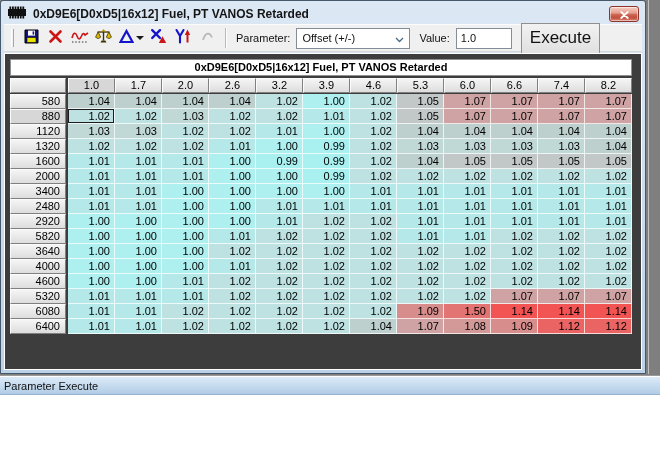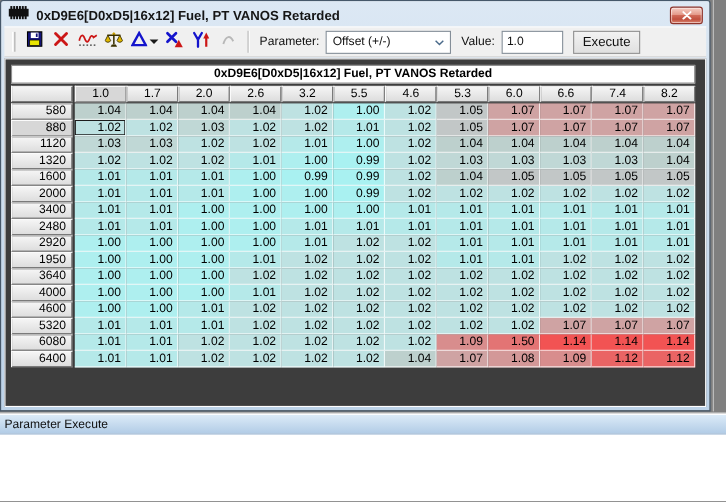--- a/index.html
+++ b/index.html
@@ -31,21 +31,21 @@
   .tool-btn { width:23px; height:22px; display:flex; align-items:center; justify-content:center; }
   .tb-sep { width:2px; height:20px; border-left:1px solid #b8b8b8; border-right:1px solid #fff; margin:0 6px; }
   .dd-arrow { width:0; height:0; border-left:4px solid transparent; border-right:4px solid transparent;
     border-top:4px solid #1a1a1a; margin-left:2px; }
   .tb-label { font-size:11px; color:#111; margin:0 5px 0 2px; white-space:nowrap; }
   .combobox { width:114px; height:21px; background:#fff; border:1px solid #7a8painvalid; }
   .combobox { border:1px solid #848e98; display:flex; align-items:center; padding:0 5px; }
   .combobox .cb-text { flex:1; font-size:11px; color:#111; white-space:nowrap; }
   .value-input { width:56px; height:21px; border:1px solid #848e98; font-size:11px;
     padding:0 4px; font-family:"Liberation Sans", sans-serif; color:#111; margin-right:8px; }
-  .execute-btn { height:21px; padding:0 8px; font-size:12px; color:#111;
+  .execute-btn { height:31px; padding:0 8px; font-size:17px; color:#111;
     background:linear-gradient(#f2f2f2,#e0e0e0); border:1px solid #8f8f8f;
     font-family:"Liberation Sans", sans-serif; }
 
   
   .table-area {
     position:absolute; left:3px; right:3px; top:52px; bottom:3px;
     background:#3d3d3d; border:1px solid #ffffff; padding:5px 0 0 5px; overflow:hidden;
   }
   .grid-title {
     width:622px; height:17px; background:#ffffff; border:1px solid #909090;
@@ -223,21 +223,21 @@
     <div class="table-area">
       <div class="grid-title">0xD9E6[D0xD5|16x12] Fuel, PT VANOS Retarded</div>
       <div id="grid">
           <div class="grid-row header-row">
             <div class="corner-cell"></div>
             <div class="col-header hdr-pressed">1.0</div>
             <div class="col-header">1.7</div>
             <div class="col-header">2.0</div>
             <div class="col-header">2.6</div>
             <div class="col-header">3.2</div>
-            <div class="col-header">5.5</div>
+            <div class="col-header">3.9</div>
             <div class="col-header">4.6</div>
             <div class="col-header">5.3</div>
             <div class="col-header">6.0</div>
             <div class="col-header">6.6</div>
             <div class="col-header">7.4</div>
             <div class="col-header">8.2</div>
           </div>
           <div class="grid-row">
             <div class="row-header">580</div>
             <div class="cell" style="background: rgb(189, 208, 205);">1.04</div>
@@ -367,21 +367,21 @@
             <div class="cell" style="background: rgb(181, 233, 233);">1.01</div>
             <div class="cell" style="background: rgb(190, 226, 226);">1.02</div>
             <div class="cell" style="background: rgb(190, 226, 226);">1.02</div>
             <div class="cell" style="background: rgb(181, 233, 233);">1.01</div>
             <div class="cell" style="background: rgb(181, 233, 233);">1.01</div>
             <div class="cell" style="background: rgb(181, 233, 233);">1.01</div>
             <div class="cell" style="background: rgb(181, 233, 233);">1.01</div>
             <div class="cell" style="background: rgb(181, 233, 233);">1.01</div>
           </div>
           <div class="grid-row">
-            <div class="row-header">1950</div>
+            <div class="row-header">5820</div>
             <div class="cell" style="background: rgb(174, 239, 239);">1.00</div>
             <div class="cell" style="background: rgb(174, 239, 239);">1.00</div>
             <div class="cell" style="background: rgb(174, 239, 239);">1.00</div>
             <div class="cell" style="background: rgb(181, 233, 233);">1.01</div>
             <div class="cell" style="background: rgb(190, 226, 226);">1.02</div>
             <div class="cell" style="background: rgb(190, 226, 226);">1.02</div>
             <div class="cell" style="background: rgb(190, 226, 226);">1.02</div>
             <div class="cell" style="background: rgb(181, 233, 233);">1.01</div>
             <div class="cell" style="background: rgb(181, 233, 233);">1.01</div>
             <div class="cell" style="background: rgb(190, 226, 226);">1.02</div>

